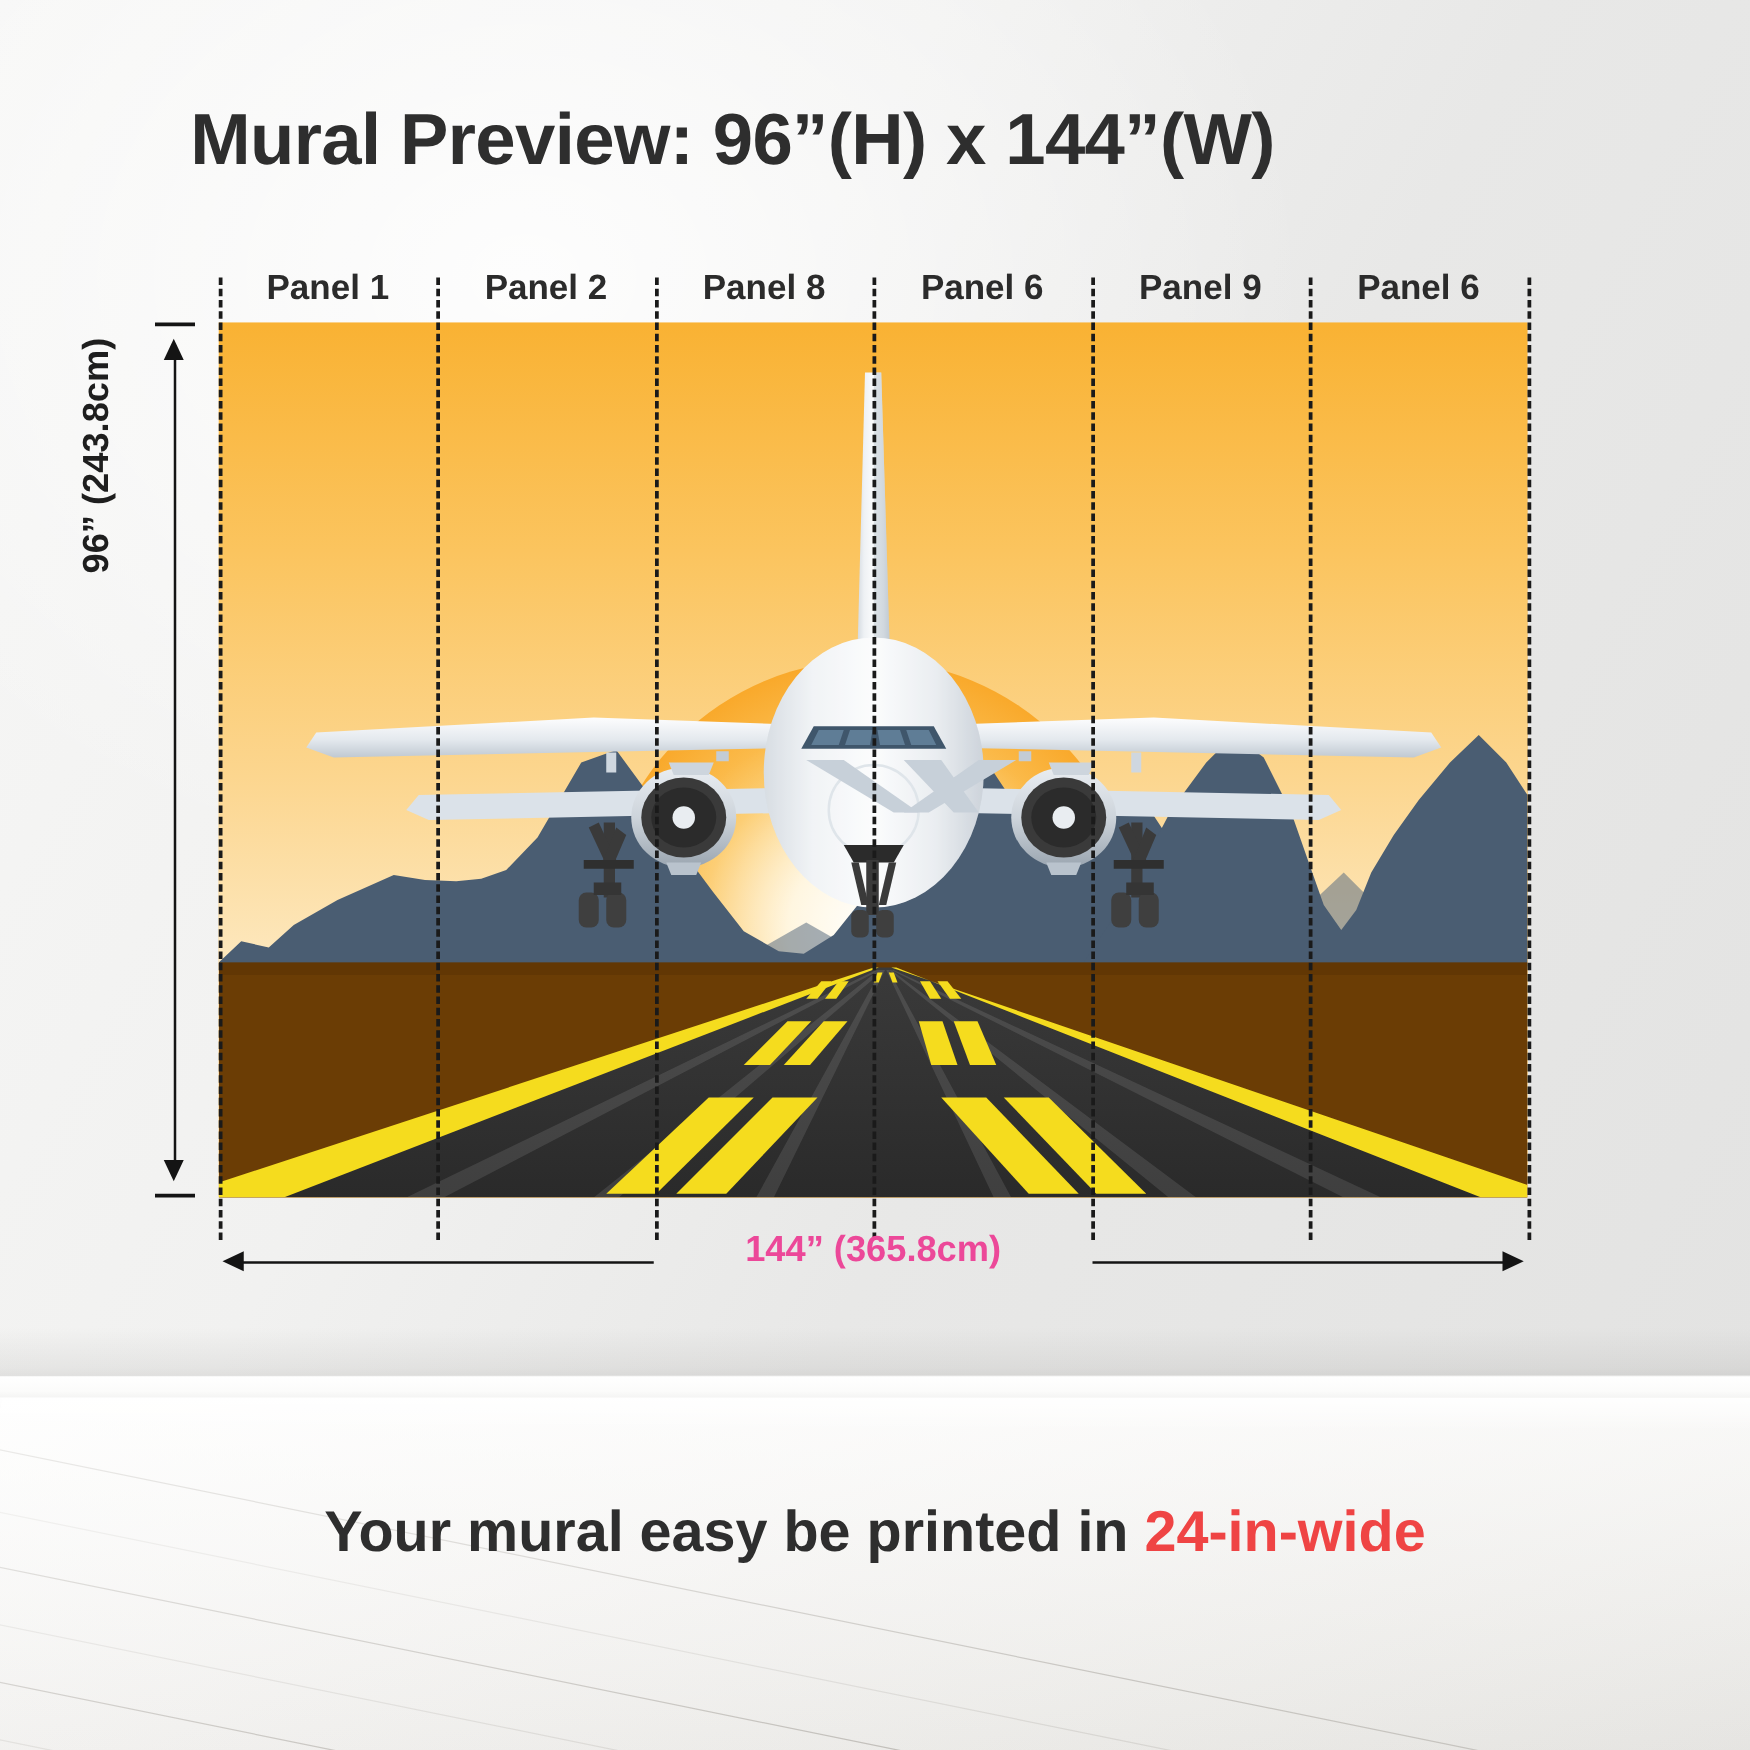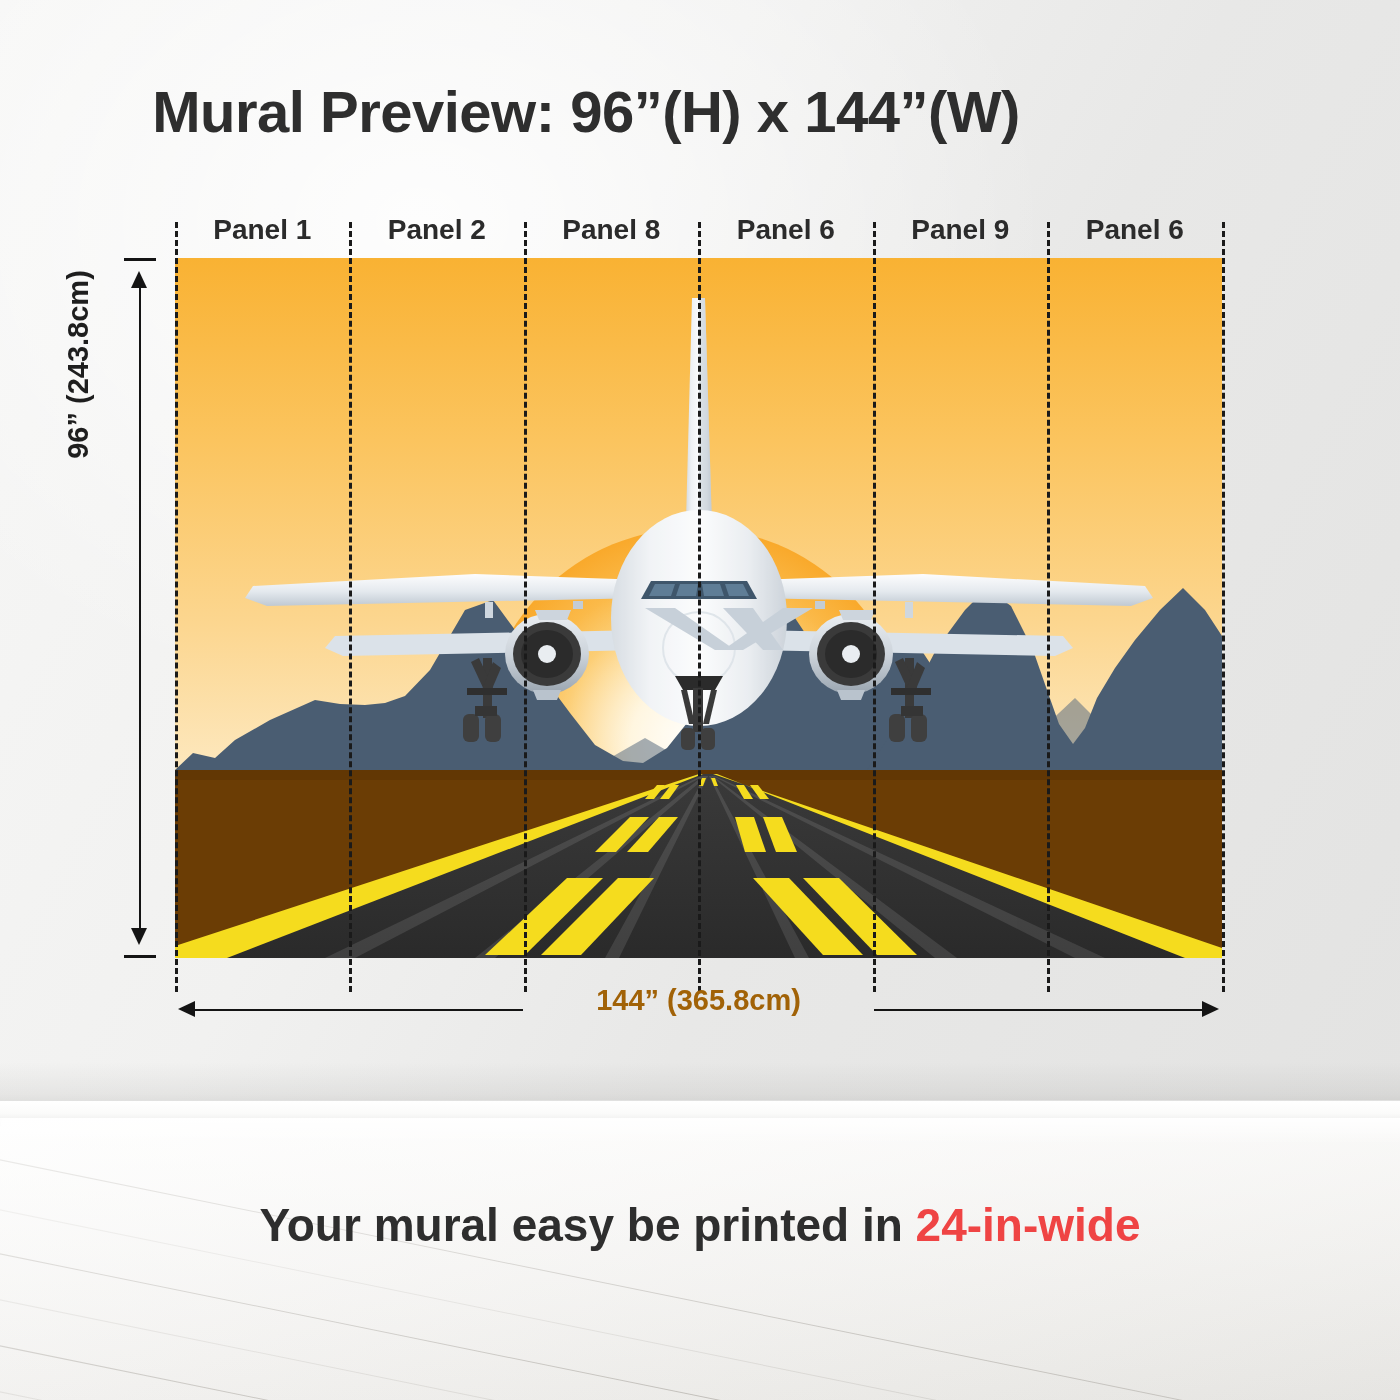--- a/index.html
+++ b/index.html
@@ -95,21 +95,21 @@
 
   
   .h-dim{position:absolute;left:175px;top:1008px;width:1047px;height:4px;}
   .h-line-l{position:absolute;left:18px;top:1px;width:330px;height:2px;background:#141414;}
   .h-line-r{position:absolute;right:18px;top:1px;width:330px;height:2px;background:#141414;}
   .h-arrow{position:absolute;top:-7px;width:0;height:0;border-top:8px solid transparent;border-bottom:8px solid transparent;}
   .h-arrow.left{left:3px;border-right:17px solid #141414;}
   .h-arrow.right{right:3px;border-left:17px solid #141414;}
   .h-label{
     position:absolute;left:0;top:-24px;width:1047px;text-align:center;
-    font-size:29px;font-weight:bold;color:#a16207;white-space:nowrap;
+    font-size:29px;font-weight:bold;color:#ec4899;white-space:nowrap;
   }
 
   
   .caption{
     position:absolute;left:0;top:1196px;width:1400px;text-align:center;
     font-size:46px;font-weight:bold;color:#2e2e2e;line-height:1.30;
   }
   .caption .hl{color:#ef4444;}
 </style>
 </head>

